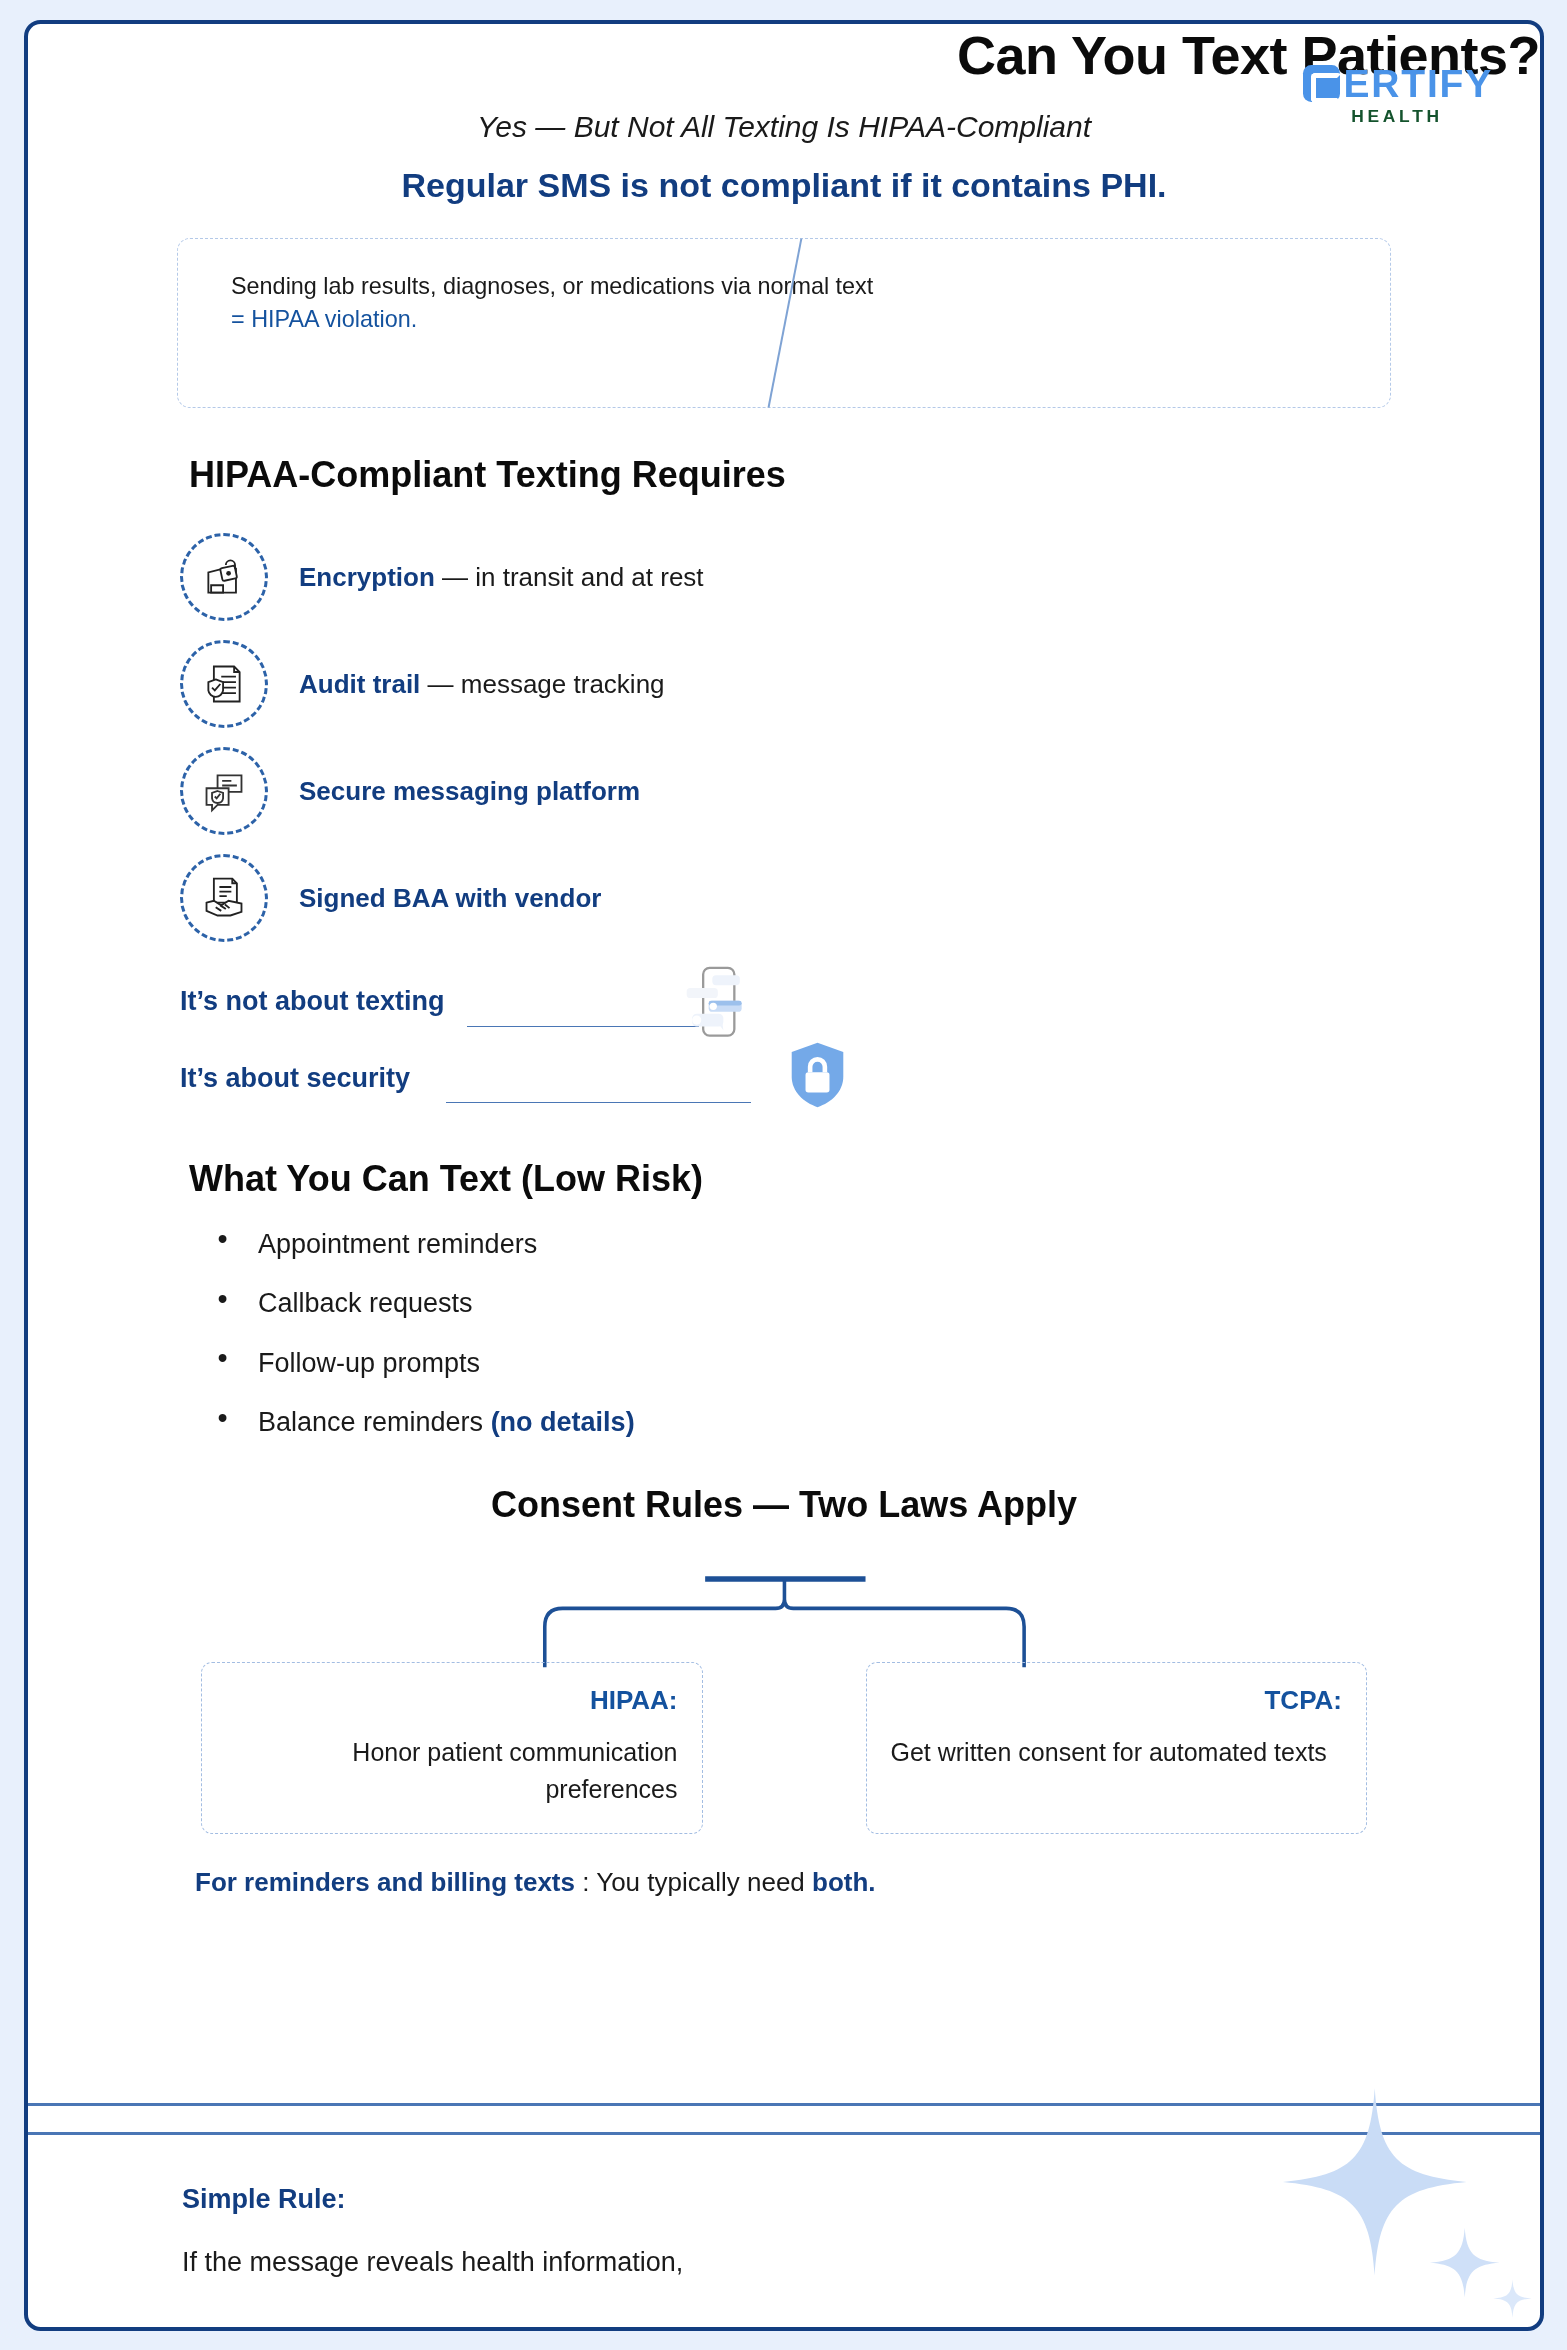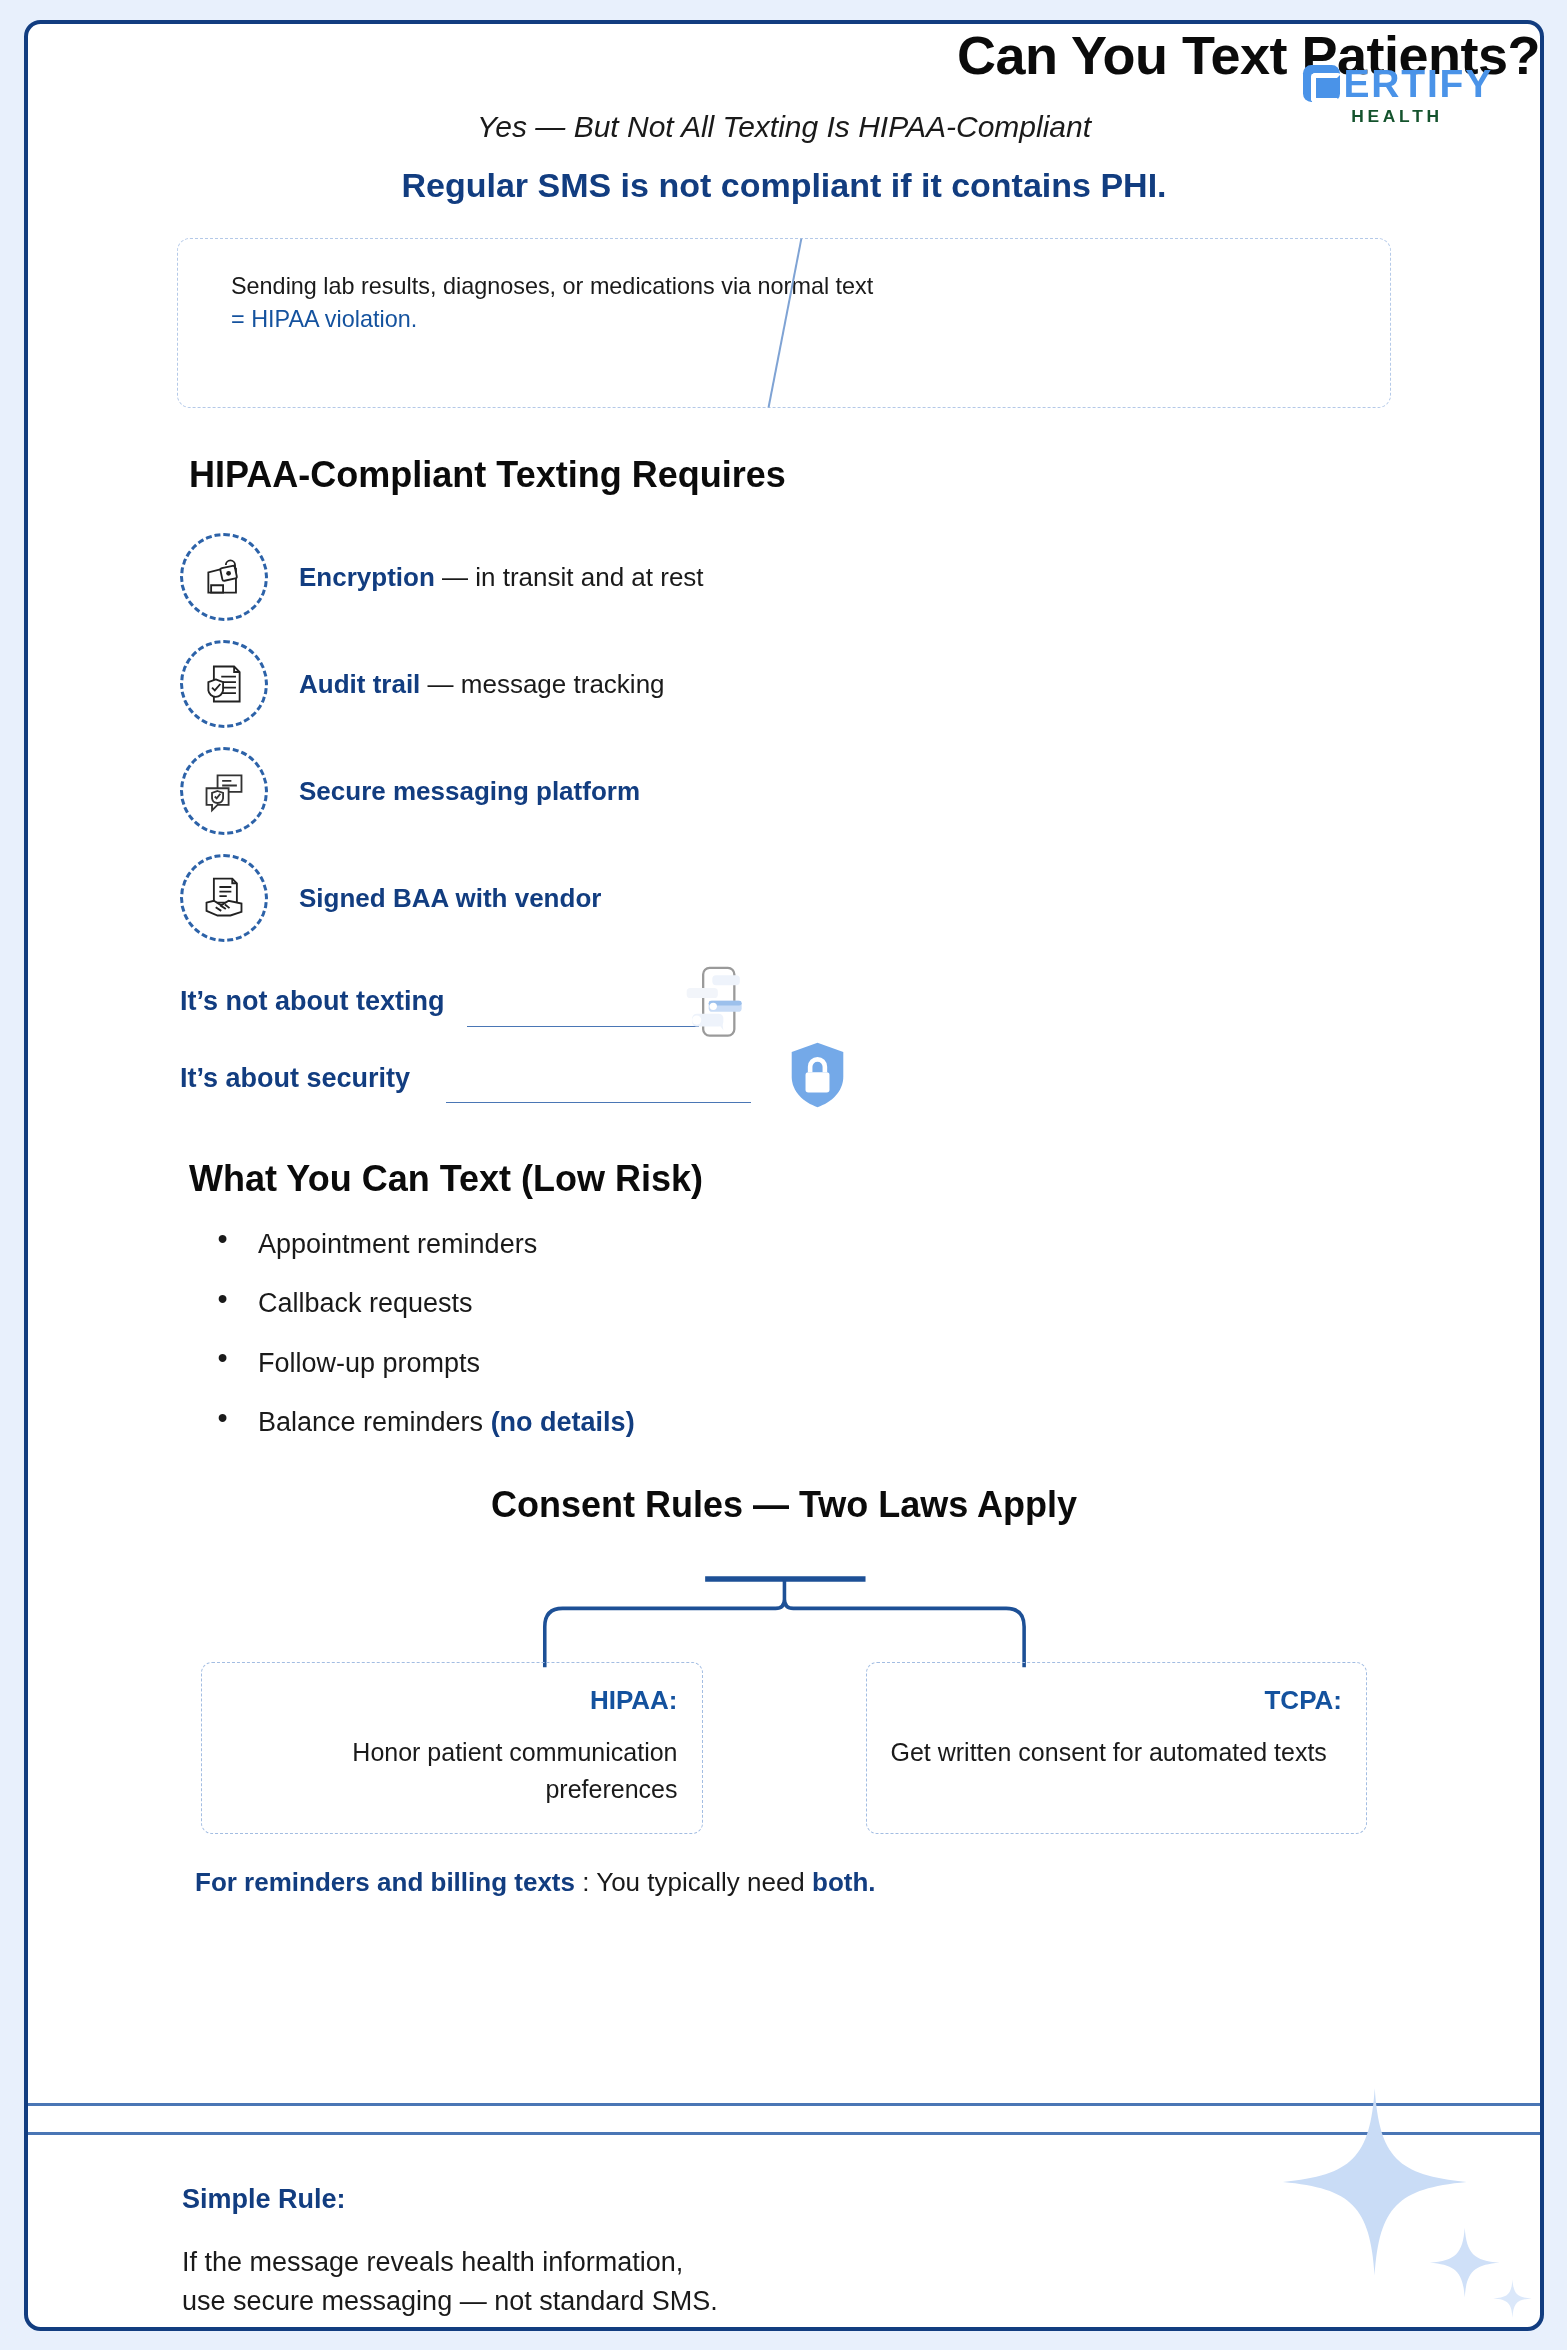--- a/index.html
+++ b/index.html
@@ -425,21 +425,20 @@
     <div class="both-line">
       <b>For reminders and billing texts</b><span> : You typically need </span><b>both.</b>
     </div>
 
     <div class="rule-a"></div>
     <div class="rule-b"></div>
 
     <div class="footer">
       <div class="flbl">Simple Rule:</div>
       <div class="ftxt">If the message reveals health information,</div>
-      <div class="ftxt">use secure messaging — not standard SMS.</div>
     </div>
 
     <svg class="sparkle" viewBox="0 0 330 270">
       <path d="M150 10 C155 85 175 105 250 112 C175 119 155 139 150 214 C145 139 125 119 50 112 C125 105 145 85 150 10 Z" fill="#c9dcf6"></path>
       <path d="M248 162 C250 190 258 198 286 200 C258 202 250 210 248 238 C246 210 238 202 210 200 C238 198 246 190 248 162 Z" fill="#cfe0f8"></path>
       <path d="M300 218 C301 234 305 238 321 239 C305 240 301 244 300 260 C299 244 295 240 279 239 C295 238 299 234 300 218 Z" fill="#dbe8fa"></path>
     </svg>
 
   </div>
 </div>

